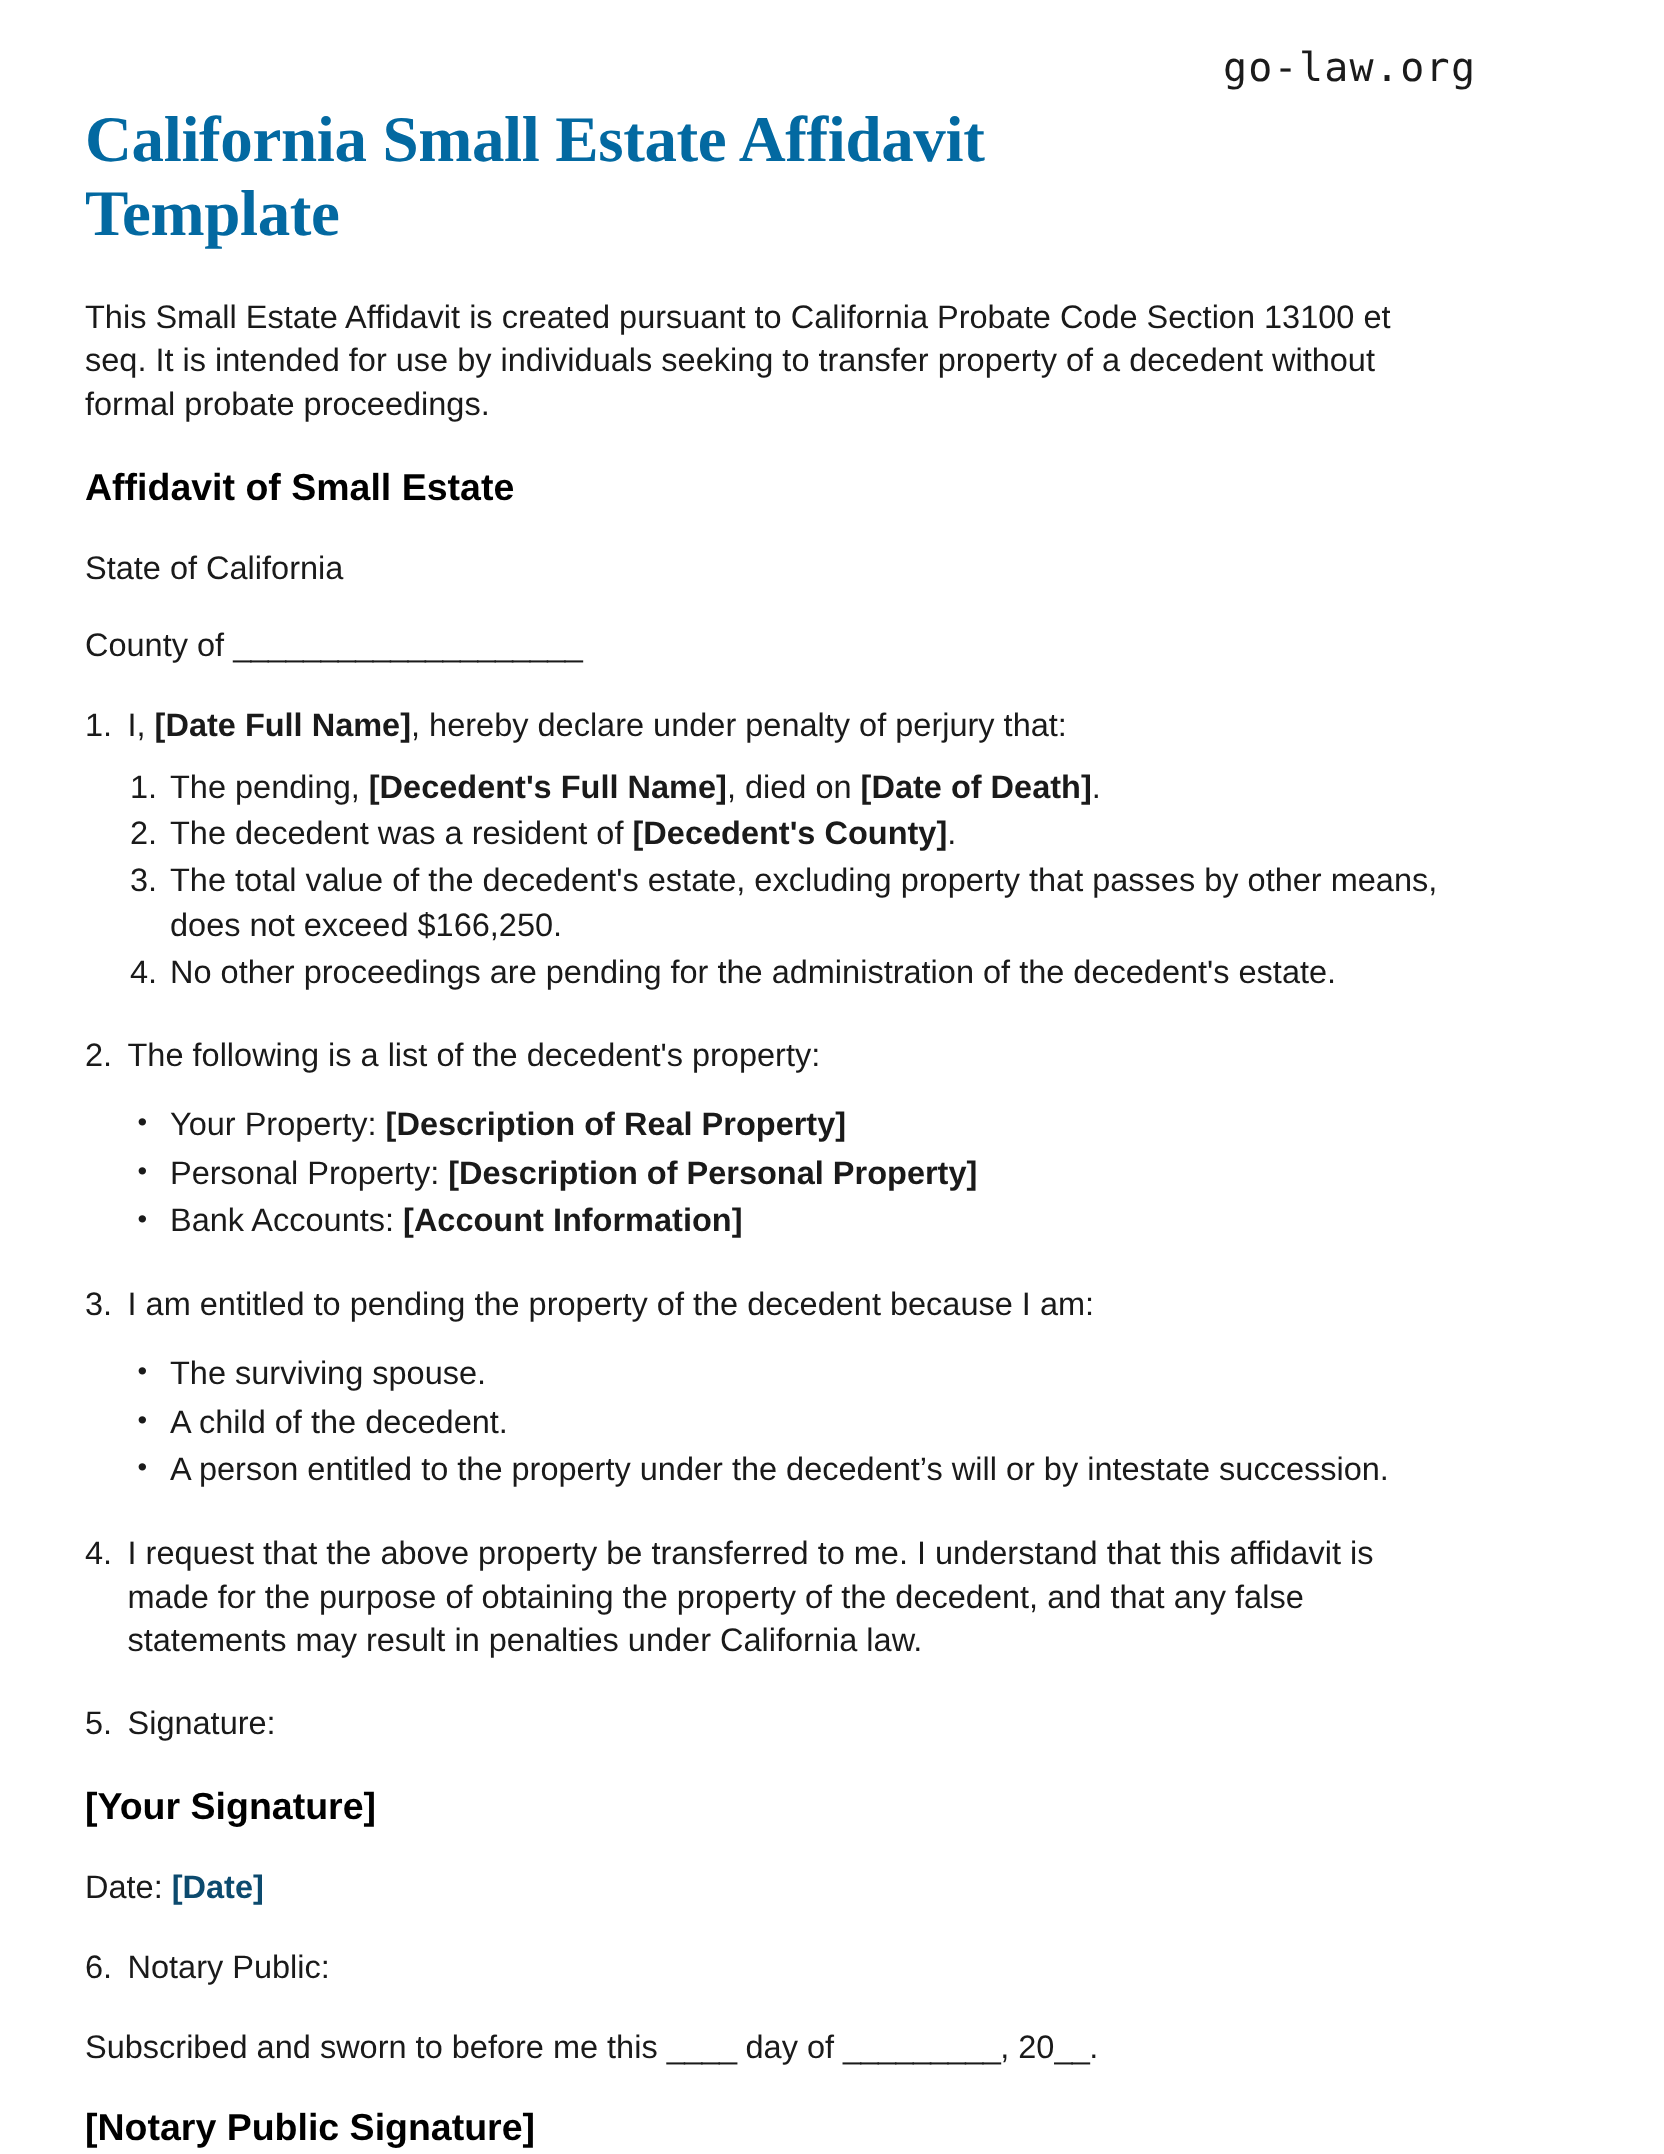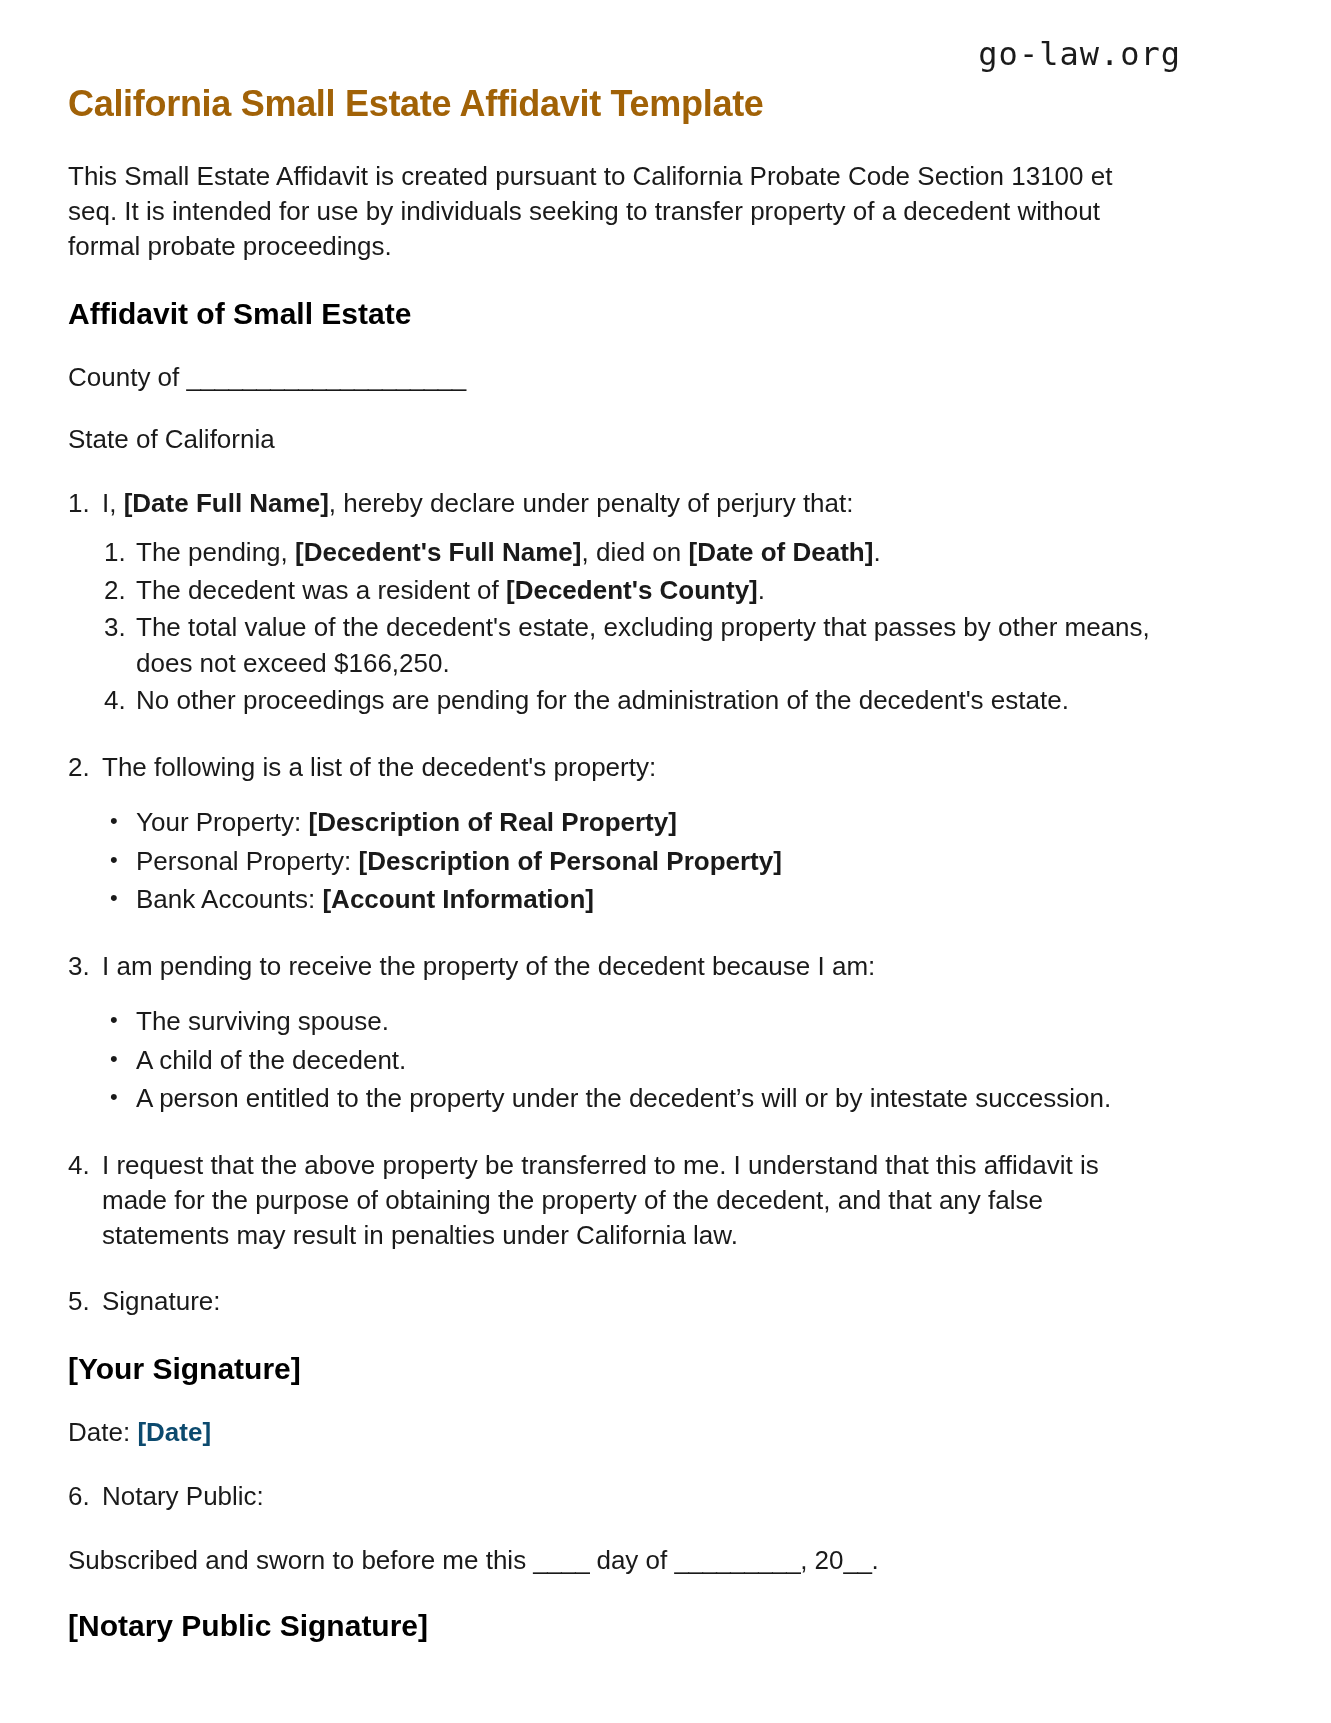--- a/index.html
+++ b/index.html
@@ -34,27 +34,28 @@
     letter-spacing: 1px;
     color: #1b1b1b;
     line-height: 1;
     white-space: nowrap;
   }
 
   
   .doc-title {
     margin: 48px 0 0 0;
     padding: 0;
-    font-size: 36px;
+    font-size: 52px;
     font-weight: bold;
     line-height: 1.13;
     letter-spacing: -0.3px;
-    color: #a16207;
+    color: #0369a1;
     max-width: 900px;
     font-stretch: condensed;
+    font-family: Liberation Serif, serif;
   }
 
   
   .para {
     font-size: 26px;
     line-height: 1.35;
     margin: 34px 0 0 0;
     color: #1a1a1a;
     max-width: 1090px;
   }
@@ -151,23 +152,23 @@
 <div class="page">
 
   <div class="watermark">go-law.org</div>
 
   <h1 class="doc-title">California Small Estate Affidavit Template</h1>
 
   <p class="para">This Small Estate Affidavit is created pursuant to California Probate Code Section 13100 et seq. It is intended for use by individuals seeking to transfer property of a decedent without formal probate proceedings.</p>
 
   <p class="sub-head">Affidavit of Small Estate</p>
 
+  <p class="standalone">State of California</p>
+
   <p class="standalone"><span>County of </span><span class="blank">____________________</span></p>
-
-  <p class="standalone">State of California</p>
 
   <div class="numitem">
     <span class="marker">1.</span>
     <span class="body"><span>I, </span><b>[Date Full Name]</b><span>, hereby declare under penalty of perjury that:</span></span>
   </div>
 
   <ol class="sublist" id="clause1-sublist">
       <li>
         <span class="marker">1.</span>
         <span class="body"><span>The pending, </span><b>[Decedent's Full Name]</b><span>, died on </span><b>[Date of Death]</b><span>.</span></span>
@@ -201,21 +202,21 @@
         <span class="body"><span>Personal Property: </span><b>[Description of Personal Property]</b></span>
       </li>
       <li>
         <span class="dot">•</span>
         <span class="body"><span>Bank Accounts: </span><b>[Account Information]</b></span>
       </li>
     </ul>
 
   <div class="numitem">
     <span class="marker">3.</span>
-    <span class="body">I am pending to receive the property of the decedent because I am:</span>
+    <span class="body">I am entitled to pending the property of the decedent because I am:</span>
   </div>
 
   <ul class="bullets" id="entitlement-bullets">
       <li>
         <span class="dot">•</span>
         <span class="body">The surviving spouse.</span>
       </li>
       <li>
         <span class="dot">•</span>
         <span class="body">A child of the decedent.</span>

